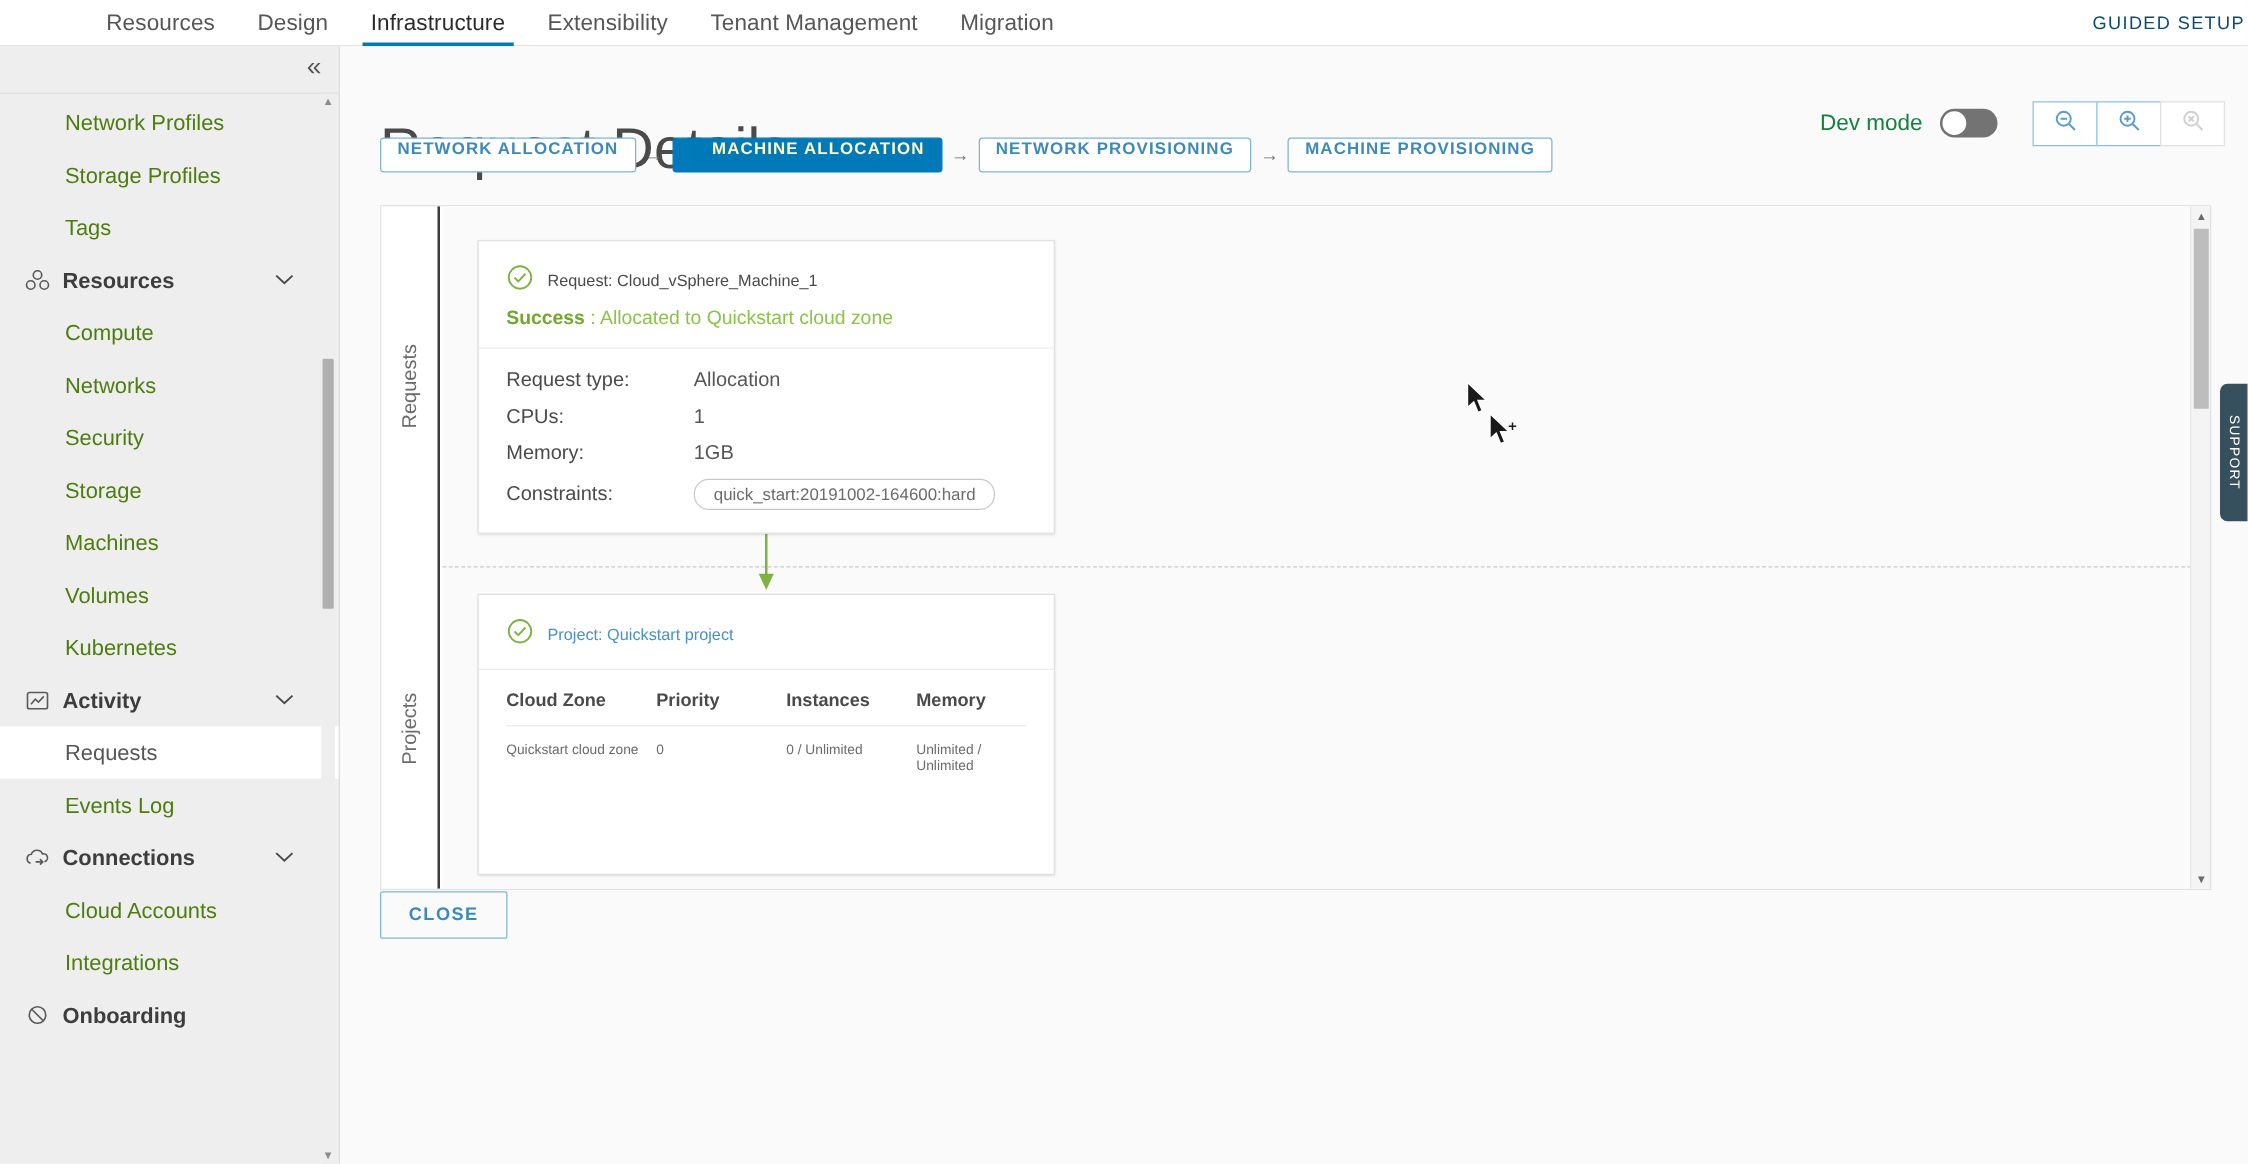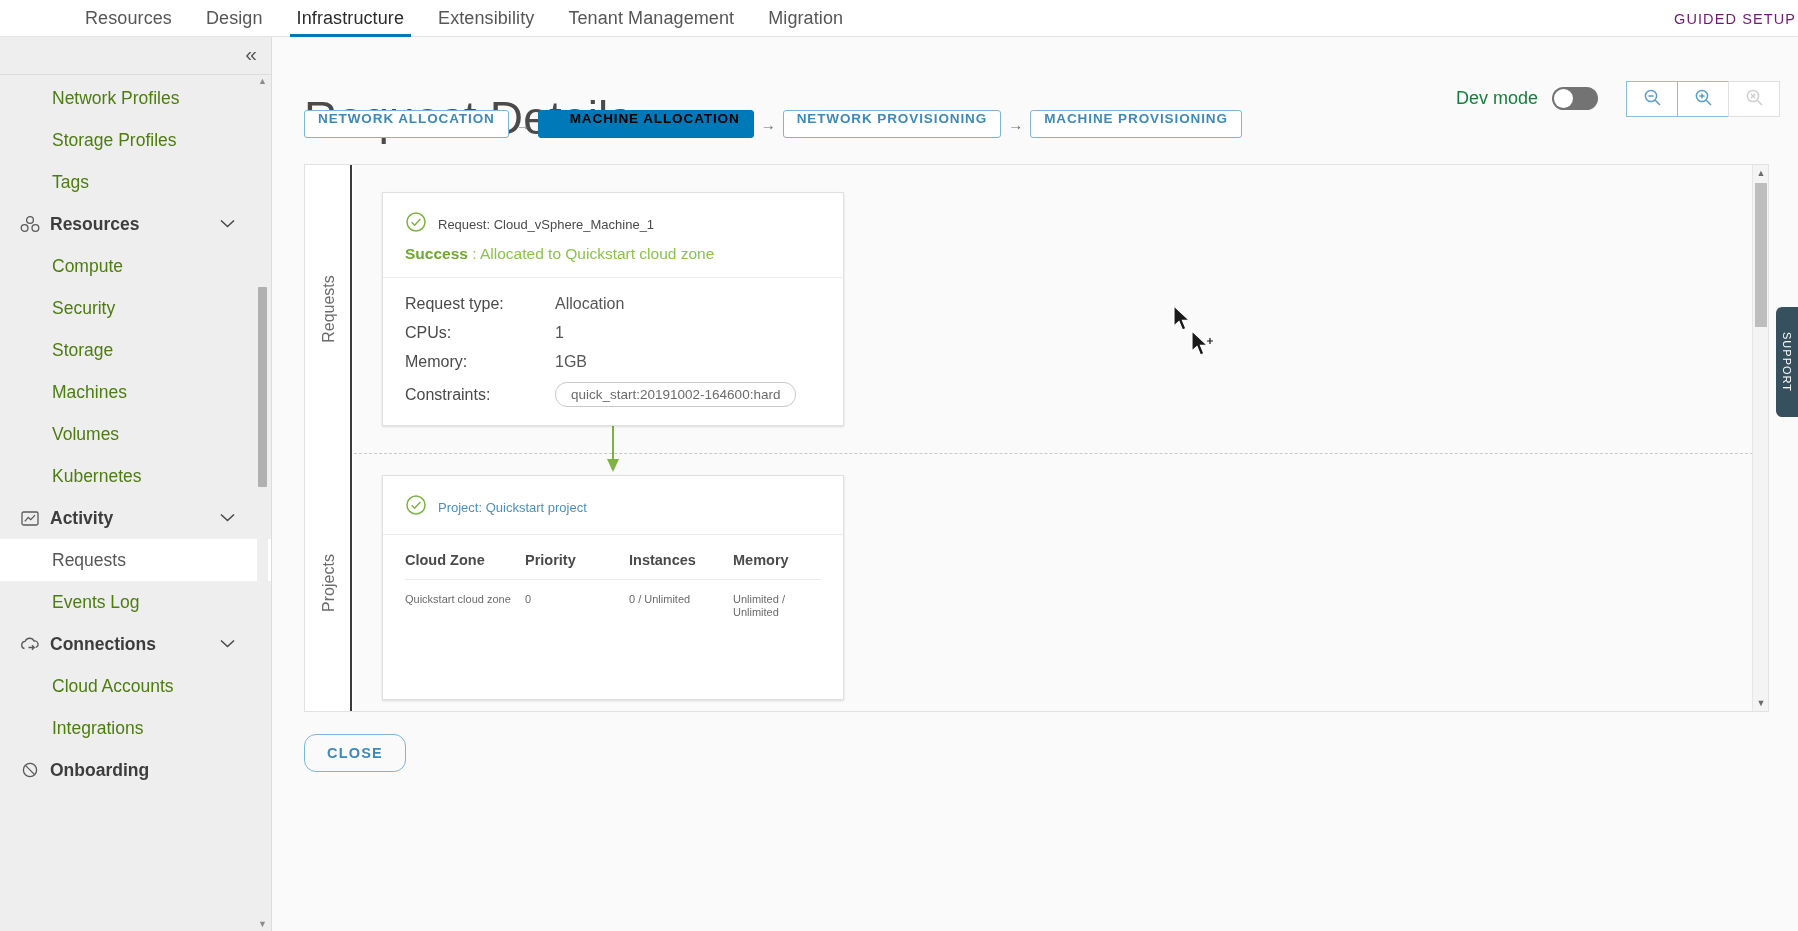--- a/index.html
+++ b/index.html
@@ -31,21 +31,21 @@
     letter-spacing: .1px;
   }
   .nav-item.active { color: #2b2b2b; }
   .nav-item.active::after {
     content: ""; position: absolute; left: 10px; right: 10px; bottom: 0;
     height: 3px; background: #0079b8;
   }
   #guided-setup {
     position: absolute; right: 0px; top: 0; height: 37px;
     display: flex; align-items: center;
-    font-size: 14.5px; color: #701a75; letter-spacing: 1.1px;
+    font-size: 14.5px; color: #0c4a6e; letter-spacing: 1.1px;
     padding-right: 2px; cursor: pointer;
   }
 
   
   #sidebar {
     position: absolute; left: 0; top: 37px;
     width: 272px; height: 894px;
     background: #eeeeee;
     border-right: 1px solid #dcdcdc;
     overflow: hidden;
@@ -138,21 +138,21 @@
     position: absolute; left: 31px; top: 73px;
     display: flex; align-items: center;
   }
   .step {
     height: 28px; border: 1px solid #7eb4d6; border-radius: 3px;
     background: #fff; color: #3d89b8;
     font-size: 13.5px; font-weight: bold; letter-spacing: .9px;
     display: flex; padding: 0 13px;
     cursor: pointer; white-space: nowrap;
   }
-  .step.active { background: #0079b8; border-color: #0079b8; color: #000000; padding-left: 31px; }
+  .step.active { background: #0079b8; border-color: #0079b8; color: #fef9c3; padding-left: 31px; }
   .step-arrow {
     color: #6b6b6b; font-size: 15px; margin: 0 7px;
     user-select: none;
   }
 
   
   #diagram-frame {
     position: absolute; left: 31px; top: 127px;
     width: 1465px; height: 548px;
     background: #fff;
@@ -231,23 +231,23 @@
     text-align: center; font-size: 9px; color: #6b6b6b; line-height: 16px;
     cursor: pointer;
   }
   #ds-up { top: 0; } #ds-down { bottom: 0; }
   #ds-thumb {
     position: absolute; left: 2px; top: 18px; width: 12px; height: 144px;
     background: #bdbdbd; cursor: pointer;
   }
 
   #close-button {
-    position: absolute; left: 31px; top: 697px;
+    position: absolute; left: 31px; top: 676px;
     height: 38px; padding: 0 22px;
-    border: 1px solid #7eb4d6; border-radius: 12px; background: transparent;
+    border: 1px solid #7eb4d6; border-radius: 2px; background: transparent;
     color: #3d89b8; font-size: 14.5px; font-weight: bold; letter-spacing: 1.2px;
     cursor: pointer; font-family: "Liberation Sans", sans-serif;
   }
 
   
   #support-tab {
     position: absolute; right: 0; top: 307px;
     width: 22px; height: 110px;
     background: #37505e; border-radius: 6px 0 0 6px;
     color: #fff; font-size: 11px; letter-spacing: 1px;
@@ -316,20 +316,23 @@
       <span>Resources</span>
       <span class="chevron">
         <svg width="15" height="9" viewBox="0 0 15 9" fill="none" stroke="#4a4a4a" stroke-width="1.6">
             <path d="M1 1l6.5 6L14 1"></path>
           </svg>
       </span>
     </div>
 
     <div class="side-row child">
       <span>Compute</span>
+    </div>
+    <div class="side-row child">
+      <span>Networks</span>
     </div>
     <div class="side-row child">
       <span>Security</span>
     </div>
     <div class="side-row child">
       <span>Storage</span>
     </div>
     <div class="side-row child">
       <span>Machines</span>
     </div>

